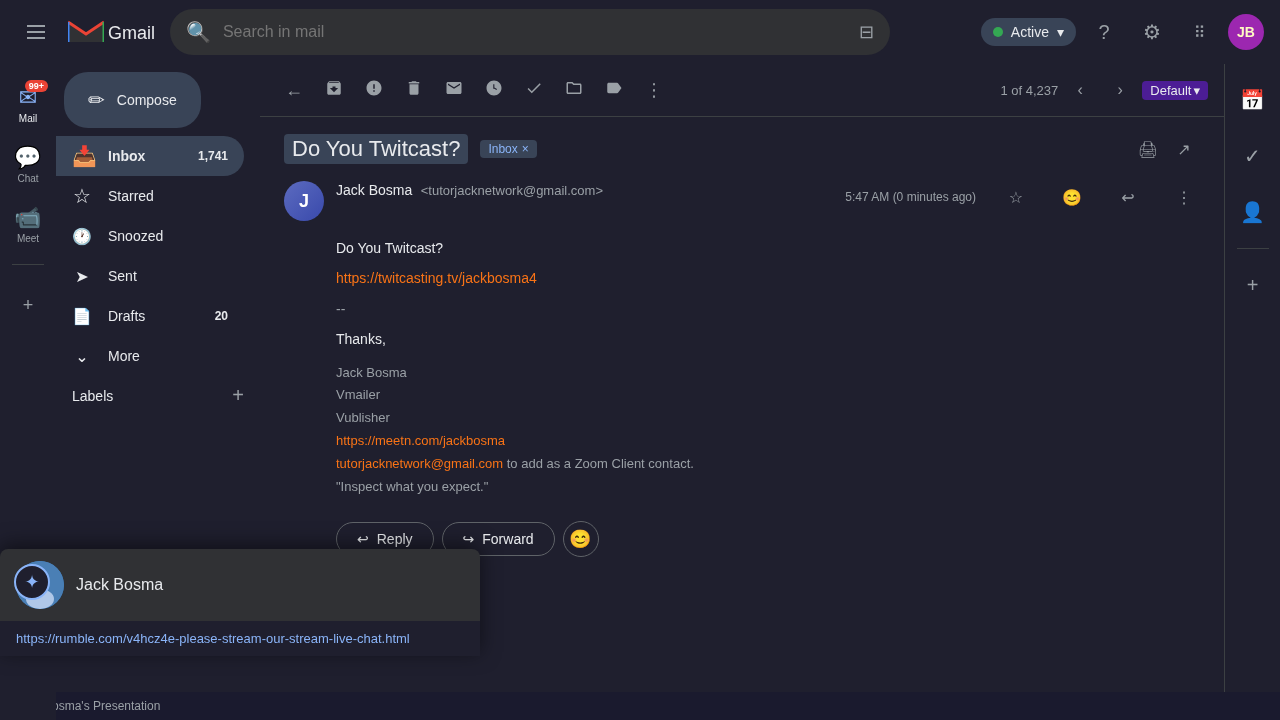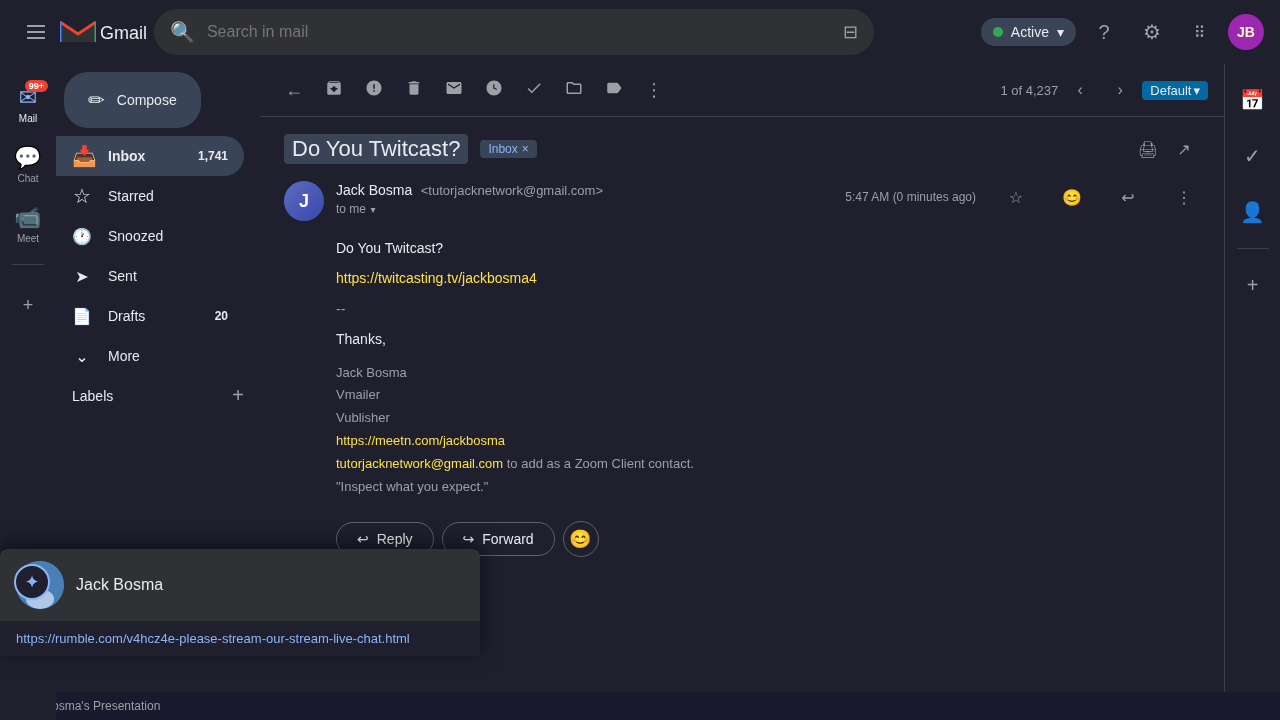--- a/index.html
+++ b/index.html
@@ -14,21 +14,21 @@
 
     
     .top-bar {
       position: absolute;
       top: 0; left: 0; right: 0;
       height: 64px;
       background: #1f1f2e;
       display: flex;
       align-items: center;
       padding: 0 16px;
-      gap: 4px;
+      gap: 12px;
       z-index: 10;
     }
 
     .hamburger-btn {
       width: 40px; height: 40px;
       border-radius: 50%;
       border: none;
       background: transparent;
       cursor: pointer;
       display: flex; align-items: center; justify-content: center;
@@ -292,21 +292,21 @@
       background: transparent;
       cursor: pointer;
       color: #9aa0a6;
       font-size: 16px;
     }
 
     .view-toggle {
       display: flex;
       align-items: center;
       gap: 2px;
-      background: #0369a1;
+      background: #4c1d95;
       border-radius: 4px;
       padding: 2px 8px;
       color: #e8eaed;
       font-size: 13px;
       cursor: pointer;
       border: none;
     }
 
     
     .email-content {
@@ -398,21 +398,21 @@
 
     .email-body {
       padding-left: 52px;
       color: #e8eaed;
       font-size: 14px;
       line-height: 1.6;
     }
 
     .email-body p { margin-bottom: 8px; }
 
-    .email-link { color: #fde047; text-decoration: none; }
+    .email-link { color: #f97316; text-decoration: none; }
 
     .email-sig {
       margin-top: 12px;
       color: #9aa0a6;
       font-size: 13px;
     }
 
     .email-sig p { margin-bottom: 2px; }
 
     .email-actions {
@@ -770,24 +770,20 @@
     </div>
 
     <div class="email-header">
       <div class="sender-avatar">
         <div style="width:100%;height:100%;background:linear-gradient(135deg,#5c6bc0,#3949ab);display:flex;align-items:center;justify-content:center;font-size:18px;color:white;font-weight:bold;">J</div>
       </div>
       <div class="sender-info">
         <div>
           <span class="sender-name">Jack Bosma</span>
           <span class="sender-email" style="color:#9aa0a6;font-size:13px;margin-left:4px;">&lt;tutorjacknetwork@gmail.com&gt;</span>
-        </div>
-        <div>
-          <span class="to-me-dropdown" style="color:#9aa0a6;font-size:12px;cursor:pointer;">to me</span>
-          <span style="color:#9aa0a6;font-size:10px;">▾</span>
         </div>
       </div>
       <div class="email-meta-actions">
         <span class="email-time">5:47 AM (0 minutes ago)</span>
         <button class="meta-btn">
           <span>☆</span>
         </button>
         <button class="meta-btn">
           <span>😊</span>
         </button>

